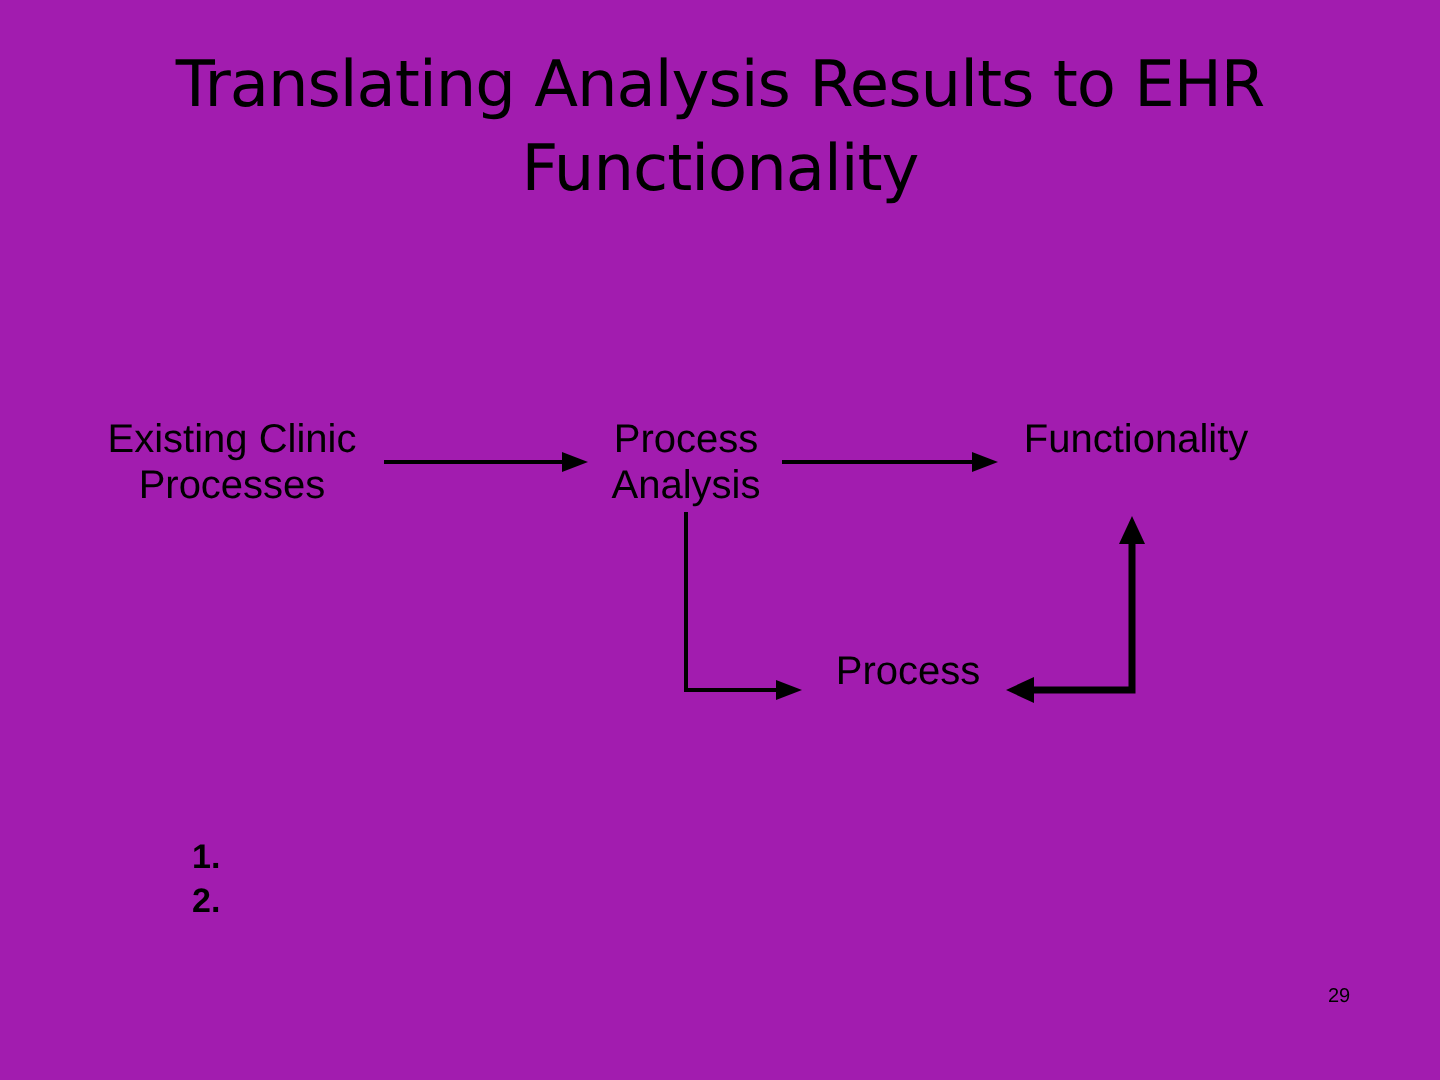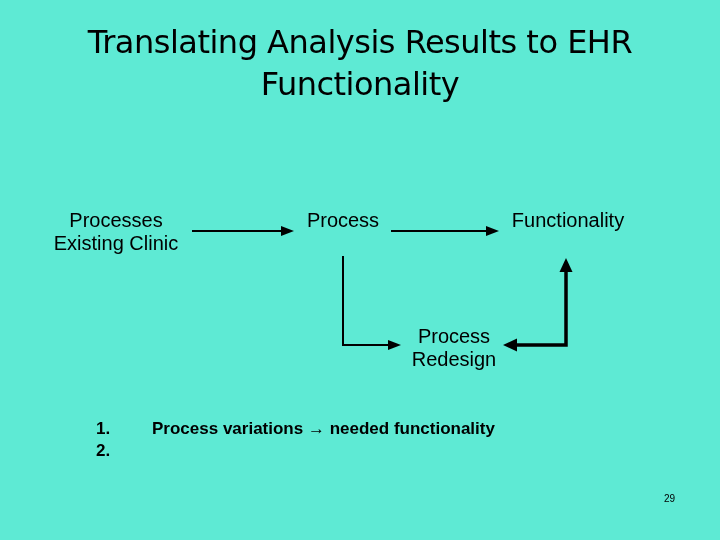--- a/index.html
+++ b/index.html
@@ -4,21 +4,21 @@
 <style>
   html, body {
     margin: 0;
     padding: 0;
     background: #ffffff;
   }
   .slide {
     position: relative;
     width: 720px;
     height: 540px;
-    background: #5eead4;
+    background: #a21caf;
     overflow: hidden;
     font-family: "Liberation Sans", sans-serif;
     color: #000000;
   }
   .title {
     position: absolute;
     top: 21px;
     left: 0;
     width: 720px;
     text-align: center;
@@ -106,41 +106,40 @@
     </g>
 
     <g>
       <polyline points="516,345 566,345 566,271" fill="none" stroke="#000000" stroke-width="3.5"></polyline>
       <polygon points="503,345 517,338.5 517,351.5" fill="#000000"></polygon>
       <polygon points="566,258 559.5,272 572.5,272" fill="#000000"></polygon>
     </g>
   </svg>
 
   <div class="node node-existing">
+    <span class="node-line">Existing Clinic</span>
     <span class="node-line">Processes</span>
-    <span class="node-line">Existing Clinic</span>
   </div>
 
   <div class="node node-analysis">
     <span class="node-line">Process</span>
+    <span class="node-line">Analysis</span>
   </div>
 
   <div class="node node-ehr">
     <span class="node-line">Functionality</span>
   </div>
 
   <div class="node node-redesign">
     <span class="node-line">Process</span>
-    <span class="node-line">Redesign</span>
   </div>
 
   <div class="list">
     <div class="list-row">
       <span class="list-num">1.</span>
-      <span class="list-text">Process variations → needed functionality</span>
     </div>
     <div class="list-row">
       <span class="list-num">2.</span>
     </div>
   </div>
 
   <div class="page-number">29</div>
 
 </div>
 

